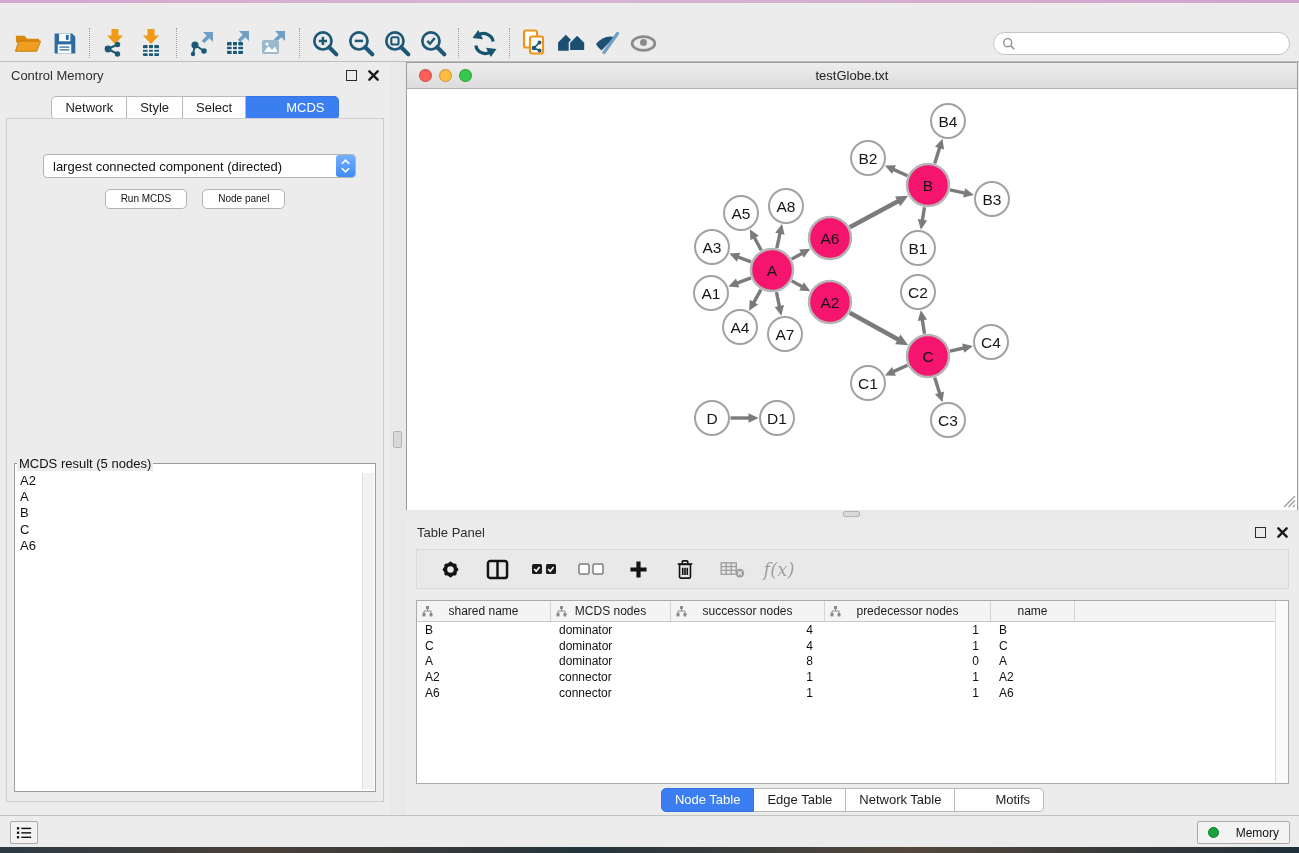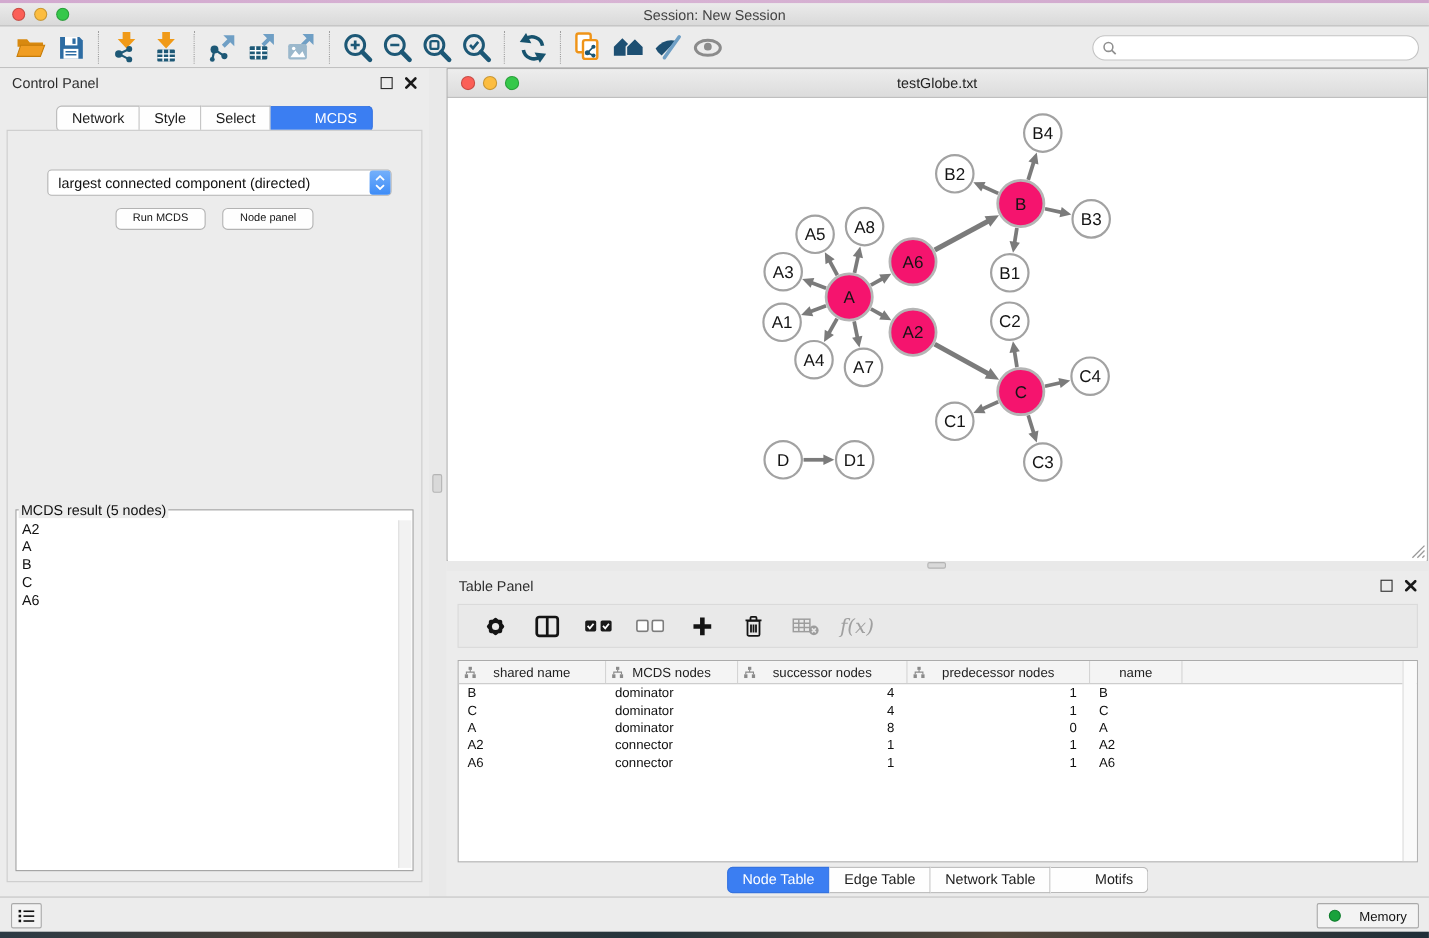--- a/index.html
+++ b/index.html
@@ -110,28 +110,20 @@
     border:1px solid #a9a9a9; border-radius:2px; display:flex; align-items:center; gap:17px; padding:0 10px; }
   .mem-dot { width:11px; height:11px; border-radius:50%; background:#19a23c; border:1px solid #0e7c2c; }
   .sb-mem span { font-size:12px; color:#111; }
 </style>
 </head>
 <body>
 
 <div id="app">
   <div class="wall-top"></div>
 
-  <div class="titlebar">
-    <div class="lights">
-      <div class="light red"></div>
-      <div class="light yellow"></div>
-      <div class="light green"></div>
-    </div>
-    <div class="tb-title">Session: New Session</div>
-  </div>
 
   <div class="toolbar">
     <div class="tbtn">
       <svg width="29" height="29" viewBox="0 0 30 30">
         <path fill="#d8890f" d="M2 7 h9 l2.5 3 H26 v4 H2 Z"></path>
         <path fill="#f09d22" stroke="#c57c09" stroke-width="1" d="M5 12.5 H27.5 L23.5 23 H1.5 Z"></path>
       </svg>
     </div>
     <div class="tbtn">
       <svg width="27" height="27" viewBox="0 0 30 30">
@@ -263,21 +255,21 @@
       <svg width="14" height="14" viewBox="0 0 16 16">
         <circle cx="6.5" cy="6.5" r="4.6" fill="none" stroke="#8f8f8f" stroke-width="1.6"></circle>
         <path d="M10 10 L14 14" stroke="#8f8f8f" stroke-width="1.8"></path>
       </svg>
       <input type="text" value="" style="">
     </div>
   </div>
 
   <div class="control-panel">
     <div class="panel-head">
-      <div class="ptitle">Control Panel</div>
+      <div class="ptitle">Control Memory</div>
       <div class="panel-icons">
         <div class="float-box"></div>
         <svg width="11" height="11" viewBox="0 0 12 12">
           <path d="M1.5 1.5 L10.5 10.5 M10.5 1.5 L1.5 10.5" stroke="#1a1a1a" stroke-width="2.6" stroke-linecap="round"></path>
         </svg>
       </div>
     </div>
     <div class="cp-tabs-row">
       <div class="seg" id="control-tabs">
           <div class="tab">Network</div>

